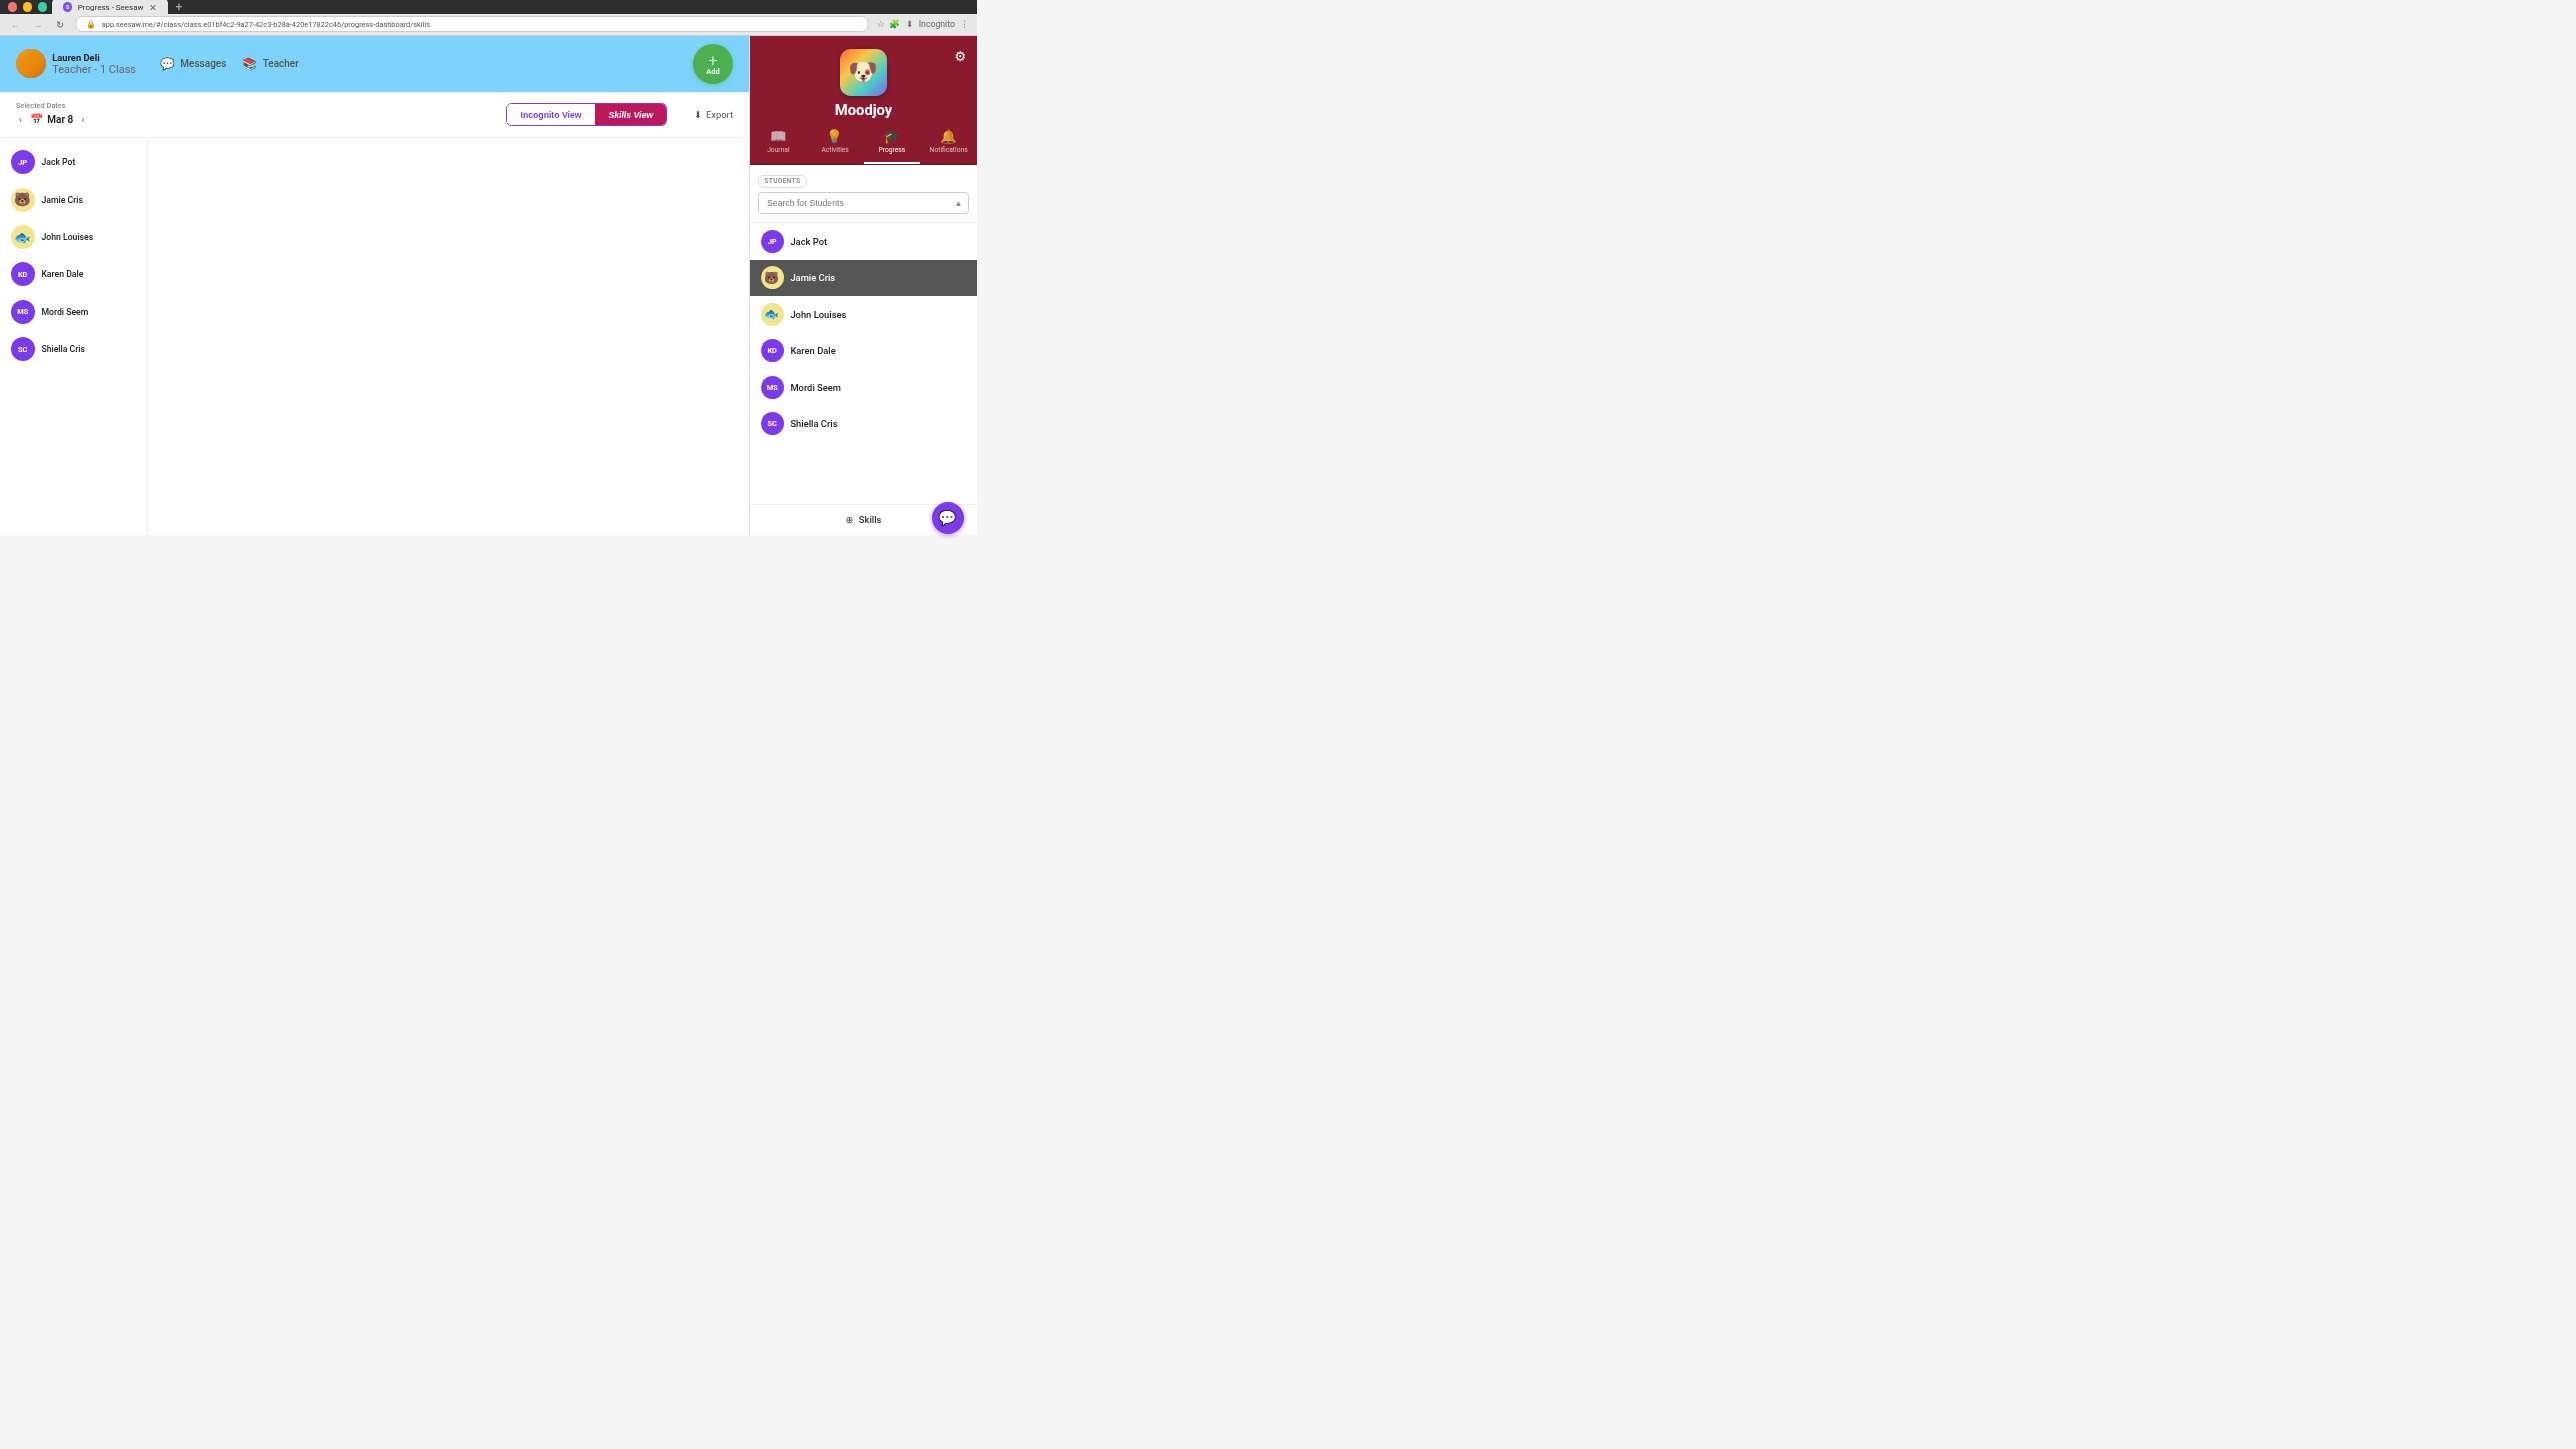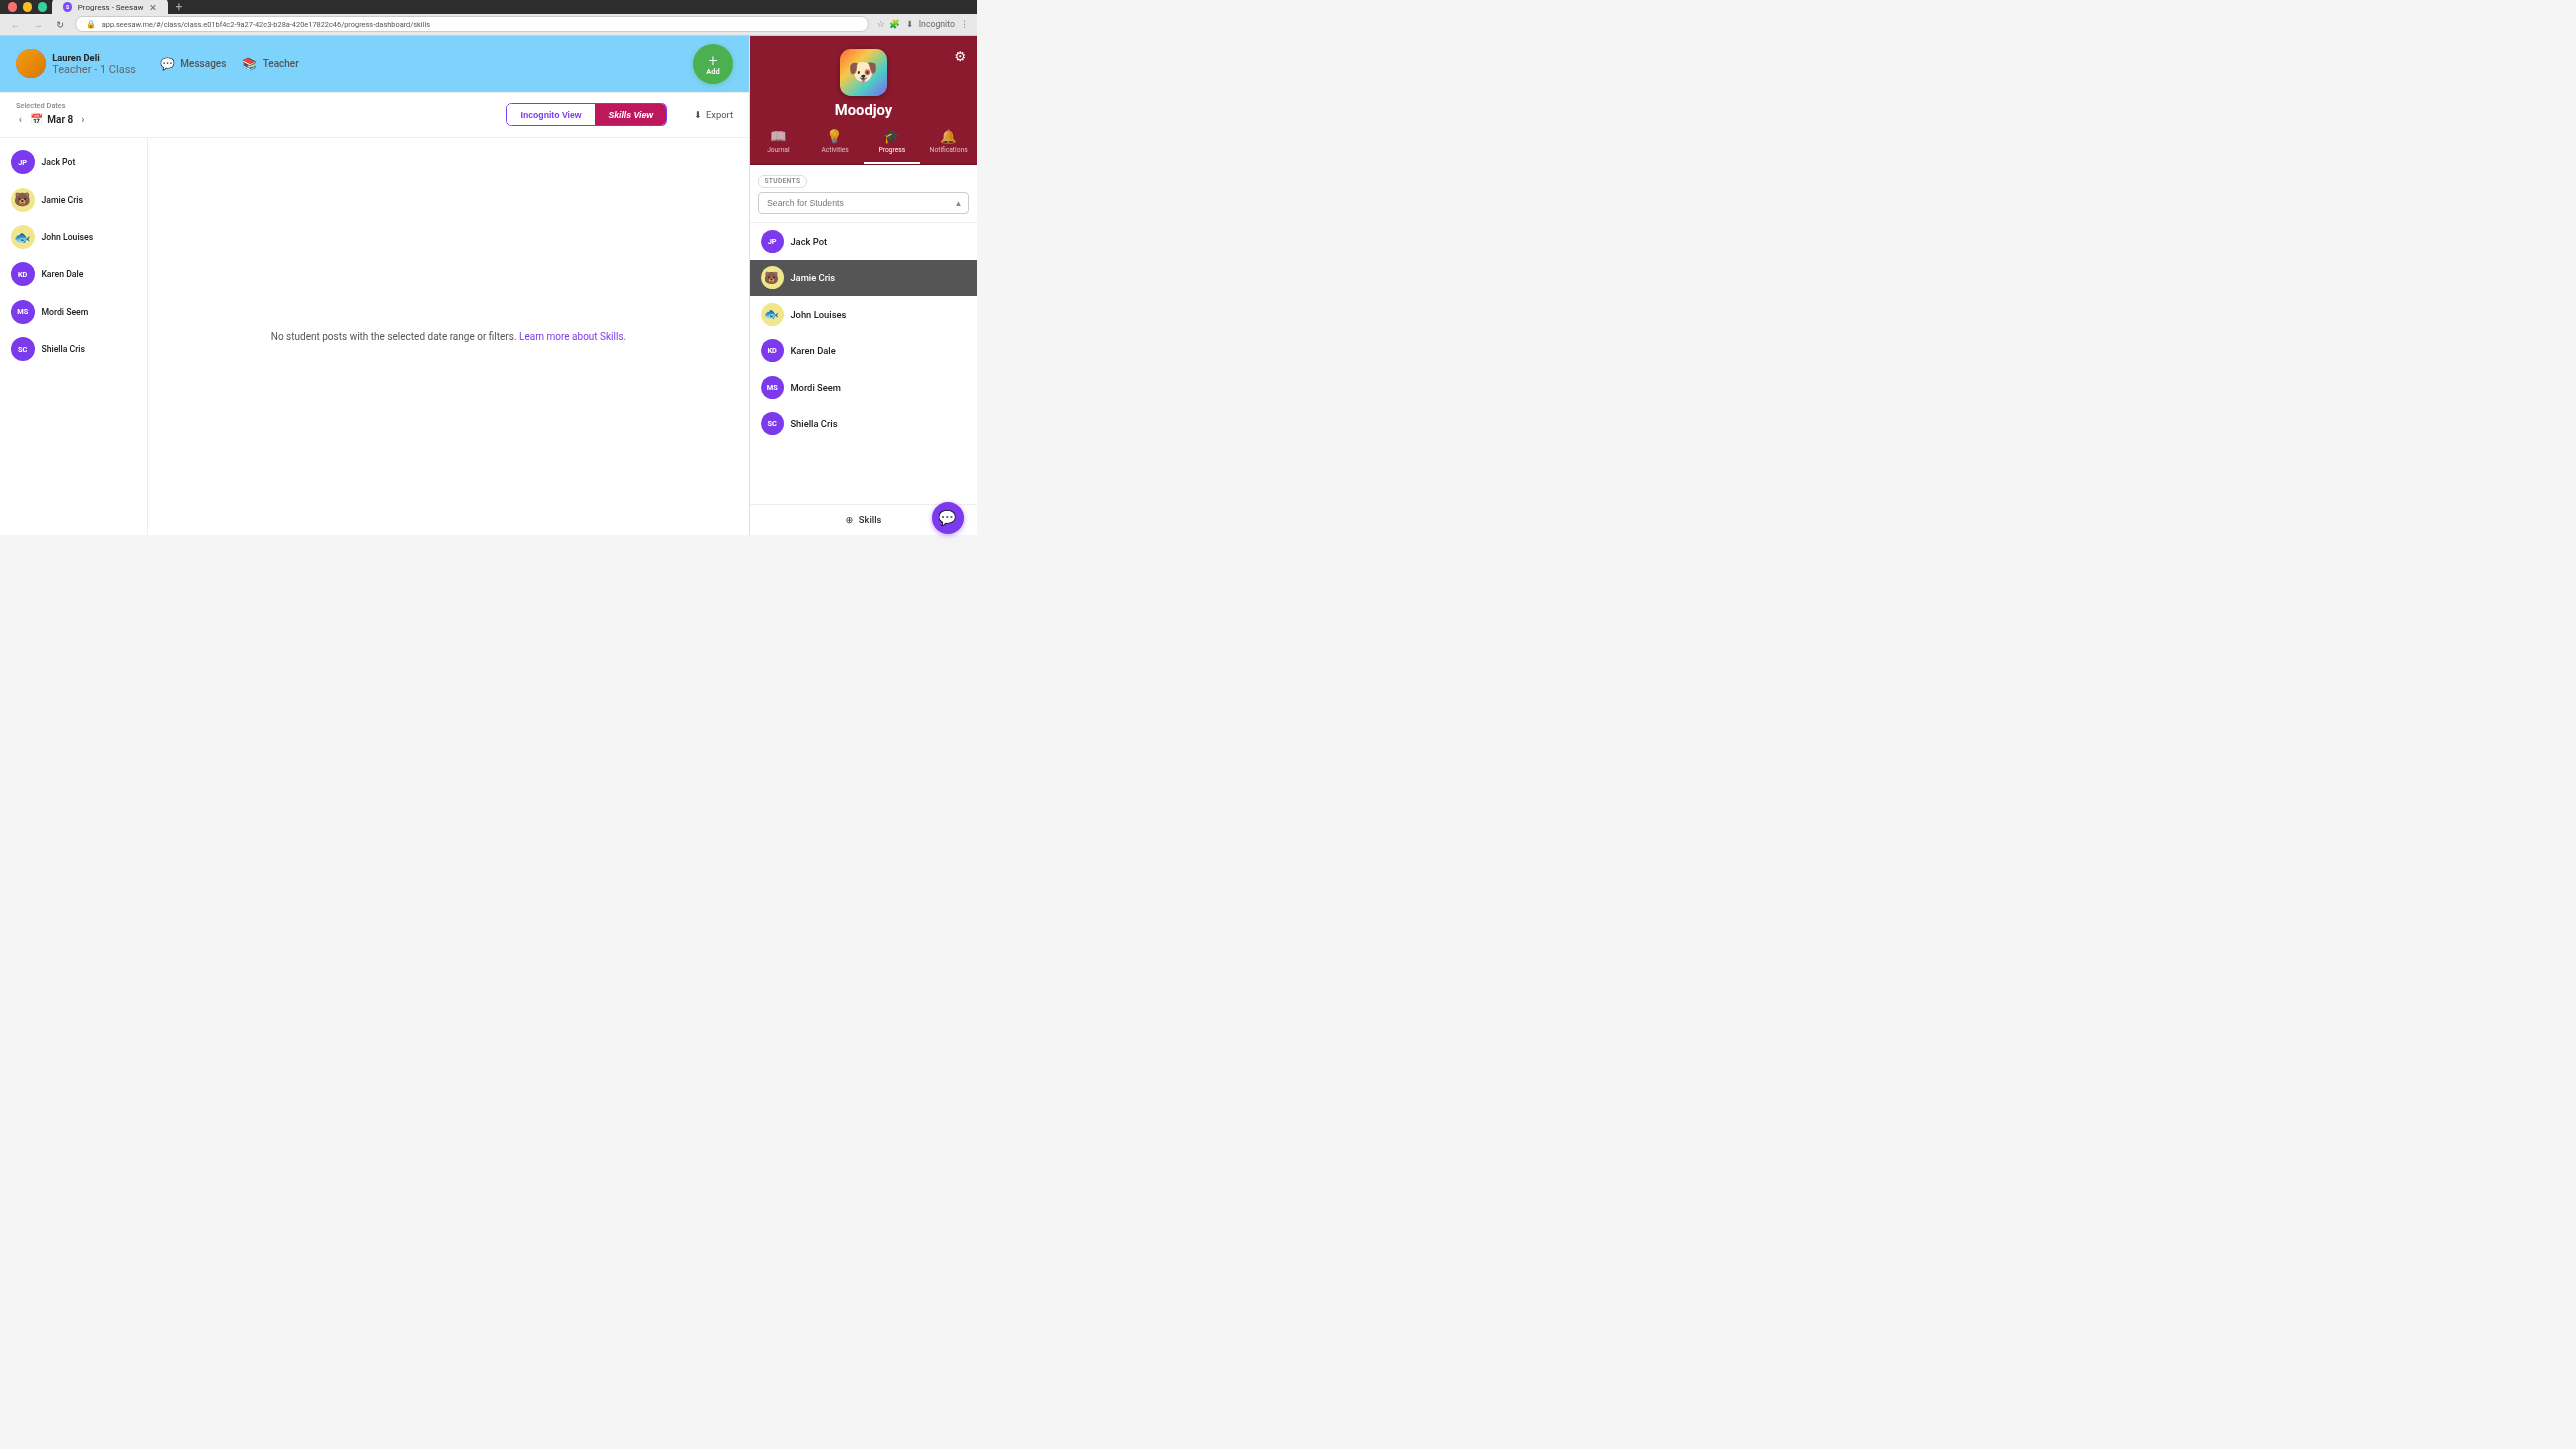--- a/index.html
+++ b/index.html
@@ -640,26 +640,20 @@
     <span class="student-name">Mordi Seem</span>
   </div>
           <div class="student-item">
     <div class="student-avatar" style="background:#7c3aed; color:white">
       <span>SC</span>
     </div>
     <span class="student-name">Shiella Cris</span>
   </div>
         </div>
 
-      <div class="empty-state">
-        <p class="empty-text">
-          <span>No student posts with the selected date range or filters.</span>
-          <a class="empty-link" href="#">Learn more about Skills.</a>
-        </p>
-      </div>
     </div>
   </div>
 
   <div class="sidebar">
     <div class="sidebar-header">
       <span class="settings-icon-btn">⚙</span>
       <div style="display:flex;justify-content:center;width:100%;margin-bottom:5.4px;">
         <div class="moodjoy-logo">
           <span class="moodjoy-animal">🐶</span>
         </div>

